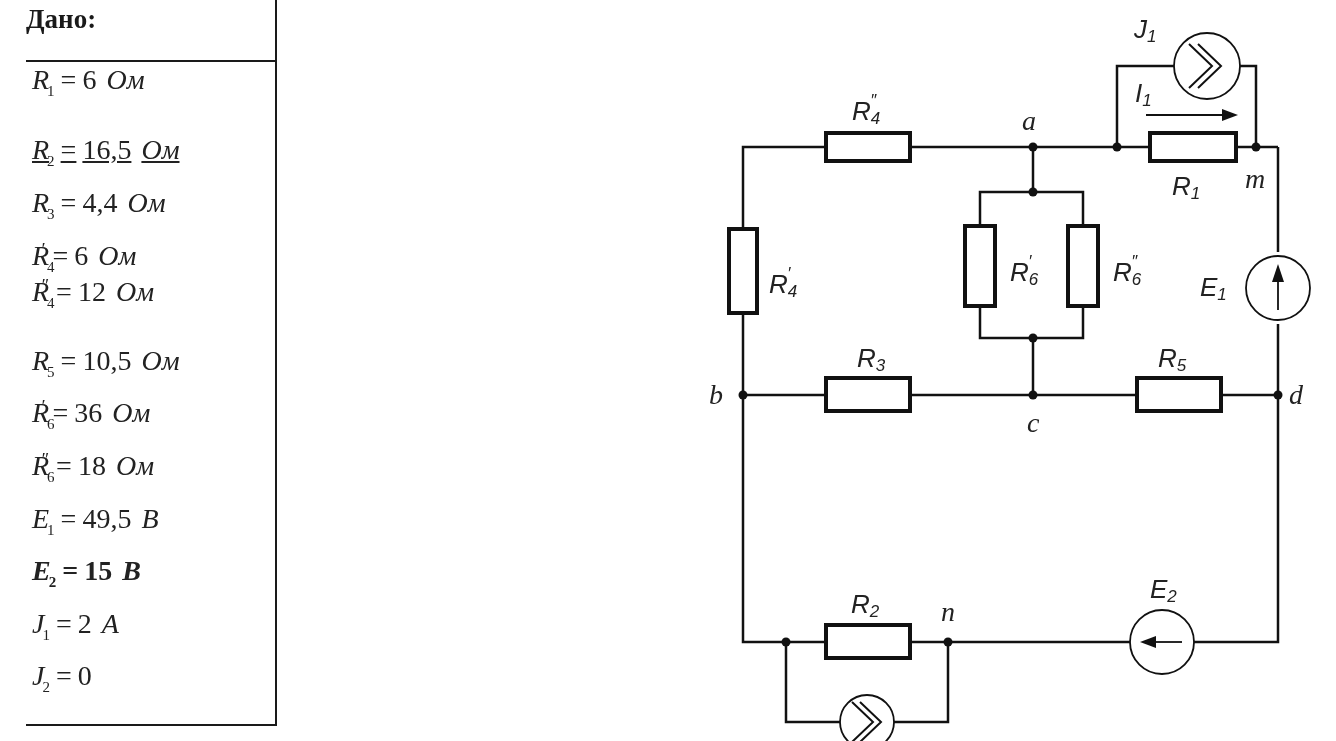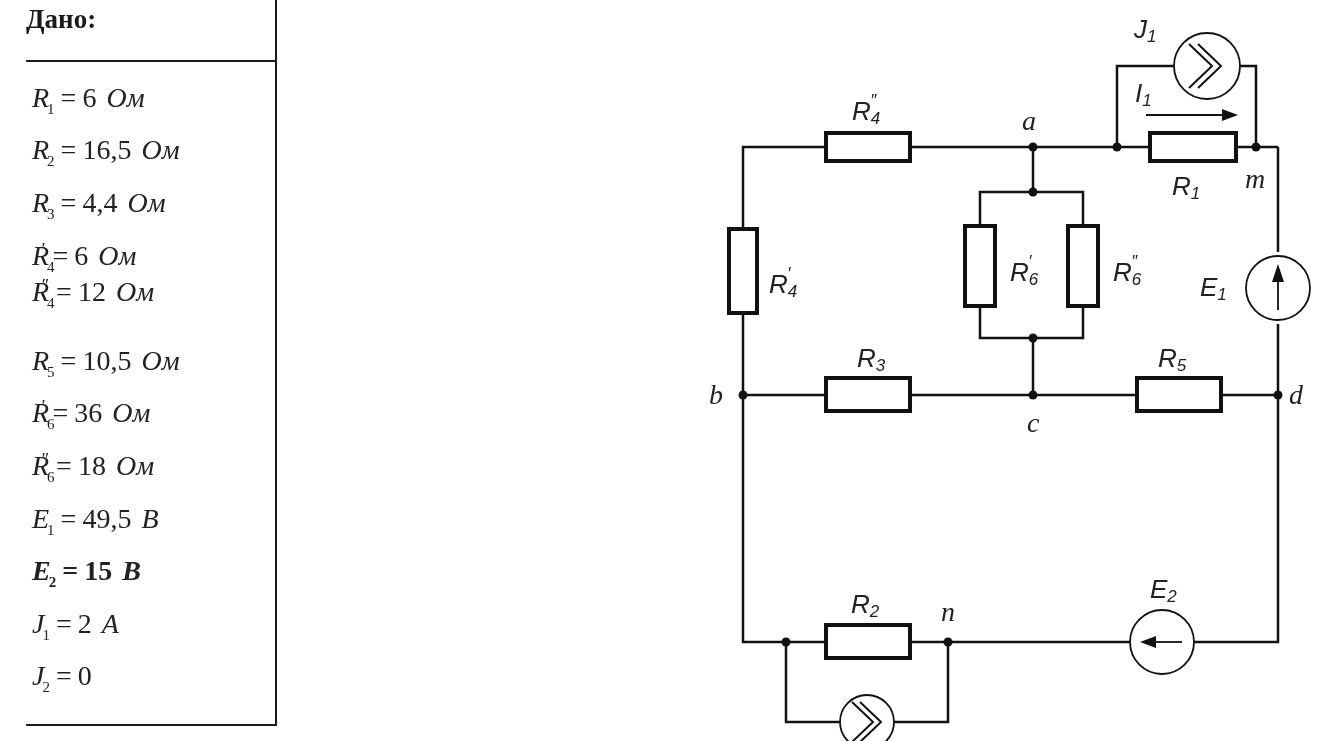--- a/index.html
+++ b/index.html
@@ -26,22 +26,22 @@
 </style>
 </head>
 <body>
 
 <div id="given-panel">
   <div id="given-title">Дано:</div>
   <div id="panel-divider"></div>
   <div id="panel-right-border"></div>
   <div id="panel-bottom-border"></div>
   <div id="params">
-      <div class="param" style="top: 82px;"><span class="sym">R</span><span class="sub">1</span><span class="eq">=</span><span class="val">6</span><span class="unit">Ом</span></div>
-      <div class="param" style="top: 134px;"><span class="sym">R</span><span class="sub">2</span><span class="eq">=</span><span class="val">16,5</span><span class="unit">Ом</span></div>
+      <div class="param" style="top: 64px;"><span class="sym">R</span><span class="sub">1</span><span class="eq">=</span><span class="val">6</span><span class="unit">Ом</span></div>
+      <div class="param" style="top: 134px; text-decoration: underline;"><span class="sym">R</span><span class="sub">2</span><span class="eq">=</span><span class="val">16,5</span><span class="unit">Ом</span></div>
       <div class="param" style="top: 187px;"><span class="sym">R</span><span class="sub">3</span><span class="eq">=</span><span class="val">4,4</span><span class="unit">Ом</span></div>
       <div class="param" style="top: 240px; font-family: Liberation Serif, serif;"><span class="sym">R</span><span class="sub">4</span><span class="prime">′</span><span class="eq">=</span><span class="val">6</span><span class="unit">Ом</span></div>
       <div class="param" style="top: 276px;"><span class="sym">R</span><span class="sub">4</span><span class="prime">″</span><span class="eq">=</span><span class="val">12</span><span class="unit">Ом</span></div>
       <div class="param" style="top: 345px; text-align: center;"><span class="sym">R</span><span class="sub">5</span><span class="eq">=</span><span class="val">10,5</span><span class="unit">Ом</span></div>
       <div class="param" style="top: 397px;"><span class="sym">R</span><span class="sub">6</span><span class="prime">′</span><span class="eq">=</span><span class="val">36</span><span class="unit">Ом</span></div>
       <div class="param" style="top: 450px;"><span class="sym">R</span><span class="sub">6</span><span class="prime">″</span><span class="eq">=</span><span class="val">18</span><span class="unit">Ом</span></div>
       <div class="param" style="top: 503px; text-align: center;"><span class="sym">E</span><span class="sub">1</span><span class="eq">=</span><span class="val">49,5</span><span class="unit">B</span></div>
       <div class="param" style="top: 555px; font-weight: bold;"><span class="sym">E</span><span class="sub">2</span><span class="eq">=</span><span class="val">15</span><span class="unit">B</span></div>
       <div class="param" style="top: 608px;"><span class="sym">J</span><span class="sub">1</span><span class="eq">=</span><span class="val">2</span><span class="unit">A</span></div>
       <div class="param" style="top: 660px; font-family: Liberation Serif, serif;"><span class="sym">J</span><span class="sub">2</span><span class="eq">=</span><span class="val">0</span></div>

